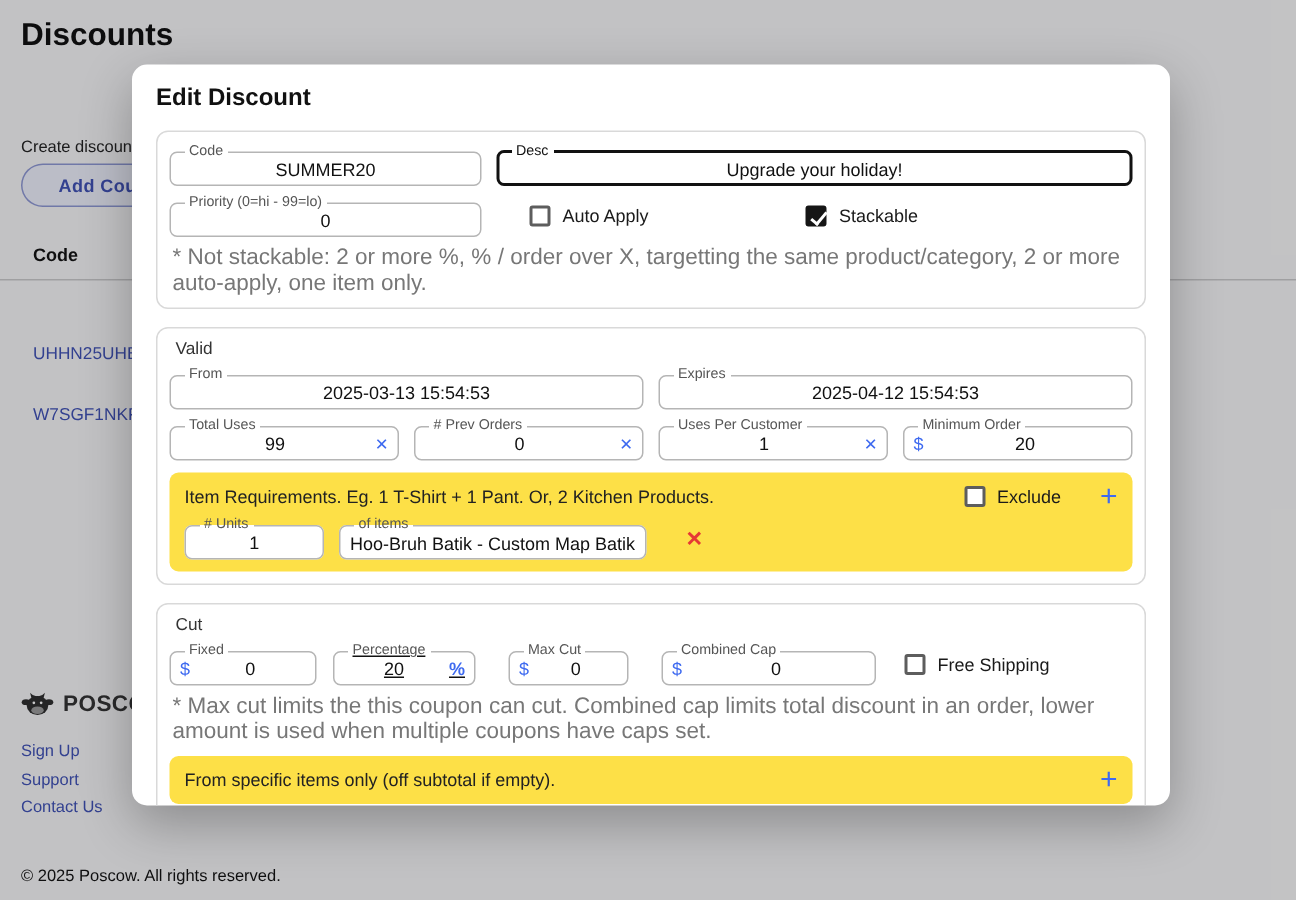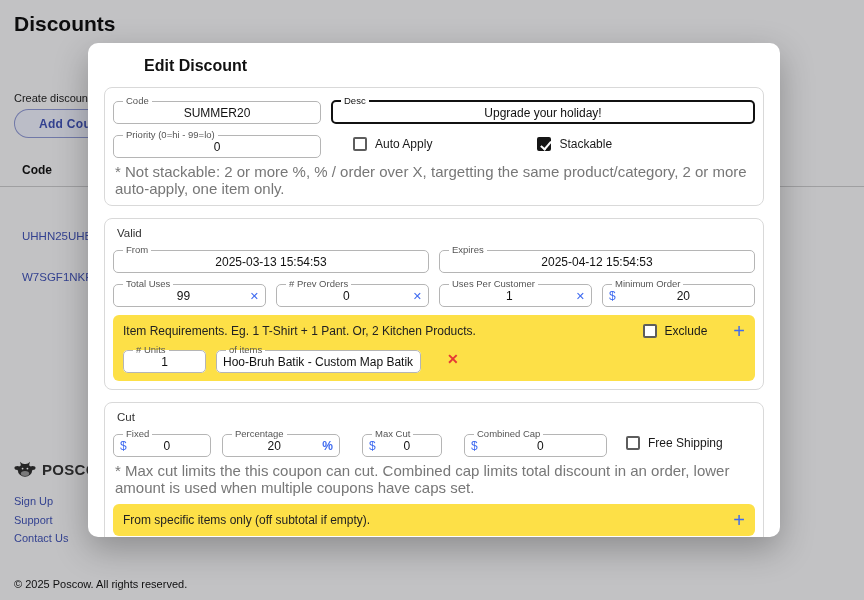--- a/index.html
+++ b/index.html
@@ -36,21 +36,21 @@
   .flink{position:absolute;left:14px;font-size:11px;color:var(--primary);text-decoration:none;cursor:pointer;}
   .flink.f1{top:495px;} .flink.f2{top:514px;} .flink.f3{top:532px;}
   .copyright{position:absolute;left:14px;top:578px;font-size:11px;color:#111;}
   
   .overlay{position:absolute;inset:0;background:rgba(10,10,12,.22);z-index:10;}
   .modal{
     position:absolute;left:88px;top:43px;width:692px;height:494px;z-index:20;
     background:#fff;border-radius:10px;box-shadow:0 12px 34px rgba(0,0,0,.28);
     padding:14px 16px;overflow:hidden;
   }
-  .m-title{font-size:16px;font-weight:700;color:#111;margin-left:40px;}
+  .m-title{font-size:16px;font-weight:700;color:#111;}
   .m-sub{font-size:11.5px;color:#666;margin-top:5px;}
   .sec{border:1px solid #d9d9d9;border-radius:8px;padding:8px;margin-top:12px;}
   .sec-label{font-size:11.5px;color:#333;margin:0 0 6px 4px;}
   .row{display:flex;align-items:center;gap:10px;}
   .note{font-size:15px;color:#777;margin:5px 2px 0;}
   
   .fld{border:1px solid #b5b5b5;border-radius:5px;margin:0;padding:0 6px 3px;background:#fff;min-width:0;}
   .fld legend{font-size:9.5px;line-height:10px;color:#555;padding:0 3px;margin-left:3px;white-space:nowrap;}
   .fldrow{display:flex;align-items:center;height:14px;}
   .fld input{
@@ -75,24 +75,24 @@
   
   .graybox{background:#fde047;border-radius:6px;padding:8px 10px;margin-top:8px;}
   .gb-head{display:flex;align-items:center;}
   .gb-text{font-size:12px;color:#222;flex:1;}
   .add-icon{font-size:20px;line-height:16px;color:var(--accent);font-weight:400;cursor:pointer;flex:none;}
   .remove-icon{font-size:14px;font-weight:700;color:var(--danger);margin-left:16px;cursor:pointer;flex:none;}
   
   .w-code{width:208px;flex:none;}
   .w-desc{flex:1;}
   .w-prio{width:208px;flex:none;}
-  .w-units{width:83px;flex:none;background:#fff;}
+  .w-units{width:93px;flex:none;background:#fff;}
   .w-items{width:205px;flex:none;background:#fff;}
   .w-fixed{width:98px;flex:none;}
-  .w-pct{width:118px;flex:none;}
+  .w-pct{width:95px;flex:none;text-decoration:underline;}
   .w-maxcut{width:80px;flex:none;margin-left:11px;}
   .w-cap{width:143px;flex:none;margin-left:11px;}
   .flex1{flex:1;}
   .ml22{margin-left:22px;} .ml95{margin-left:95px;} .ml26{margin-left:26px;} .ml8{margin-left:8px;}
   .mt6{margin-top:6px;}
   .modal-footer{display:flex;justify-content:space-between;align-items:center;margin-top:13px;padding:0 0 0 0;flex-direction:column;}
   .btn-text{font-size:13px;font-weight:600;color:var(--primary);letter-spacing:.2px;cursor:pointer;}
 </style>
 </head>
 <body>

